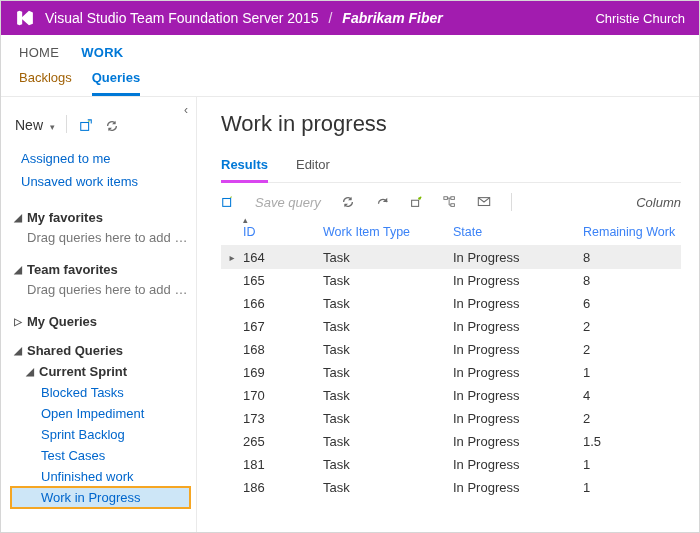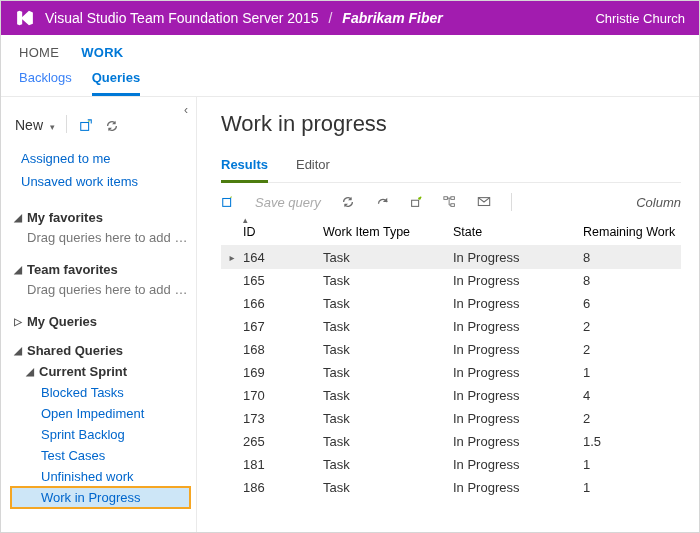--- a/index.html
+++ b/index.html
@@ -45,21 +45,21 @@
   .hub-item.active { color: #0078d7; font-weight: 600; }
 
   
   .subhub-row {
     display: flex;
     gap: 20px;
     padding: 0 18px;
     border-bottom: 1px solid #eaeaea;
     font-size: 13px;
   }
-  .subhub-item { color: #3b82f6; cursor: pointer; padding: 6px 0 8px; }
+  .subhub-item { color: #a16207; cursor: pointer; padding: 6px 0 8px; }
   .subhub-item.active { color: #0078d7; font-weight: 600; border-bottom: 3px solid #0078d7; }
 
   
   .main {
     display: flex;
     height: calc(100% - 34px - 26px - 33px);
   }
   .sidebar {
     width: 196px;
     border-right: 1px solid #eaeaea;
@@ -117,37 +117,37 @@
 
   
   .content {
     flex: 1;
     padding: 14px 18px 0 24px;
     overflow: hidden;
   }
   .page-title { font-size: 22px; font-weight: 300; color: #333; margin-bottom: 14px; }
   .tabs-row { display: flex; gap: 28px; border-bottom: 1px solid #eaeaea; }
   .tab { color: #555; padding: 6px 0 8px; cursor: pointer; }
-  .tab.active { color: #0078d7; font-weight: 600; border-bottom: 3px solid #4d7c0f; margin-bottom:-1px; }
+  .tab.active { color: #0078d7; font-weight: 600; border-bottom: 3px solid #d946ef; margin-bottom:-1px; }
 
   .toolbar {
     display: flex; align-items: center; gap: 20px;
     padding: 10px 0 8px;
     color: #555;
     font-style: italic;
   }
   .toolbar .save { color: #aaa; cursor: default; }
   .toolbar .divider { width:1px; height:18px; background:#dcdcdc; }
   .toolbar .colsel { margin-left: auto; display:flex; align-items:center; gap:4px; color:#555; cursor:pointer;}
 
   .grid { width: 100%; }
   .grid-head {
     display: grid;
     grid-template-columns: 22px 80px 130px 130px 110px;
-    color: #000000; font-size: 12.5px;
+    color: #3b82f6; font-size: 12.5px;
     padding: 6px 0 6px 0;
     border-bottom: 1px solid #eee;
     align-items: end;
   }
   .grid-head .sort { position: relative; }
   .grid-head .sort::before {
     content: "▴"; position:absolute; top:-10px; left:0; font-size:9px; color:#666;
   }
   .grid-row {
     display: grid;

